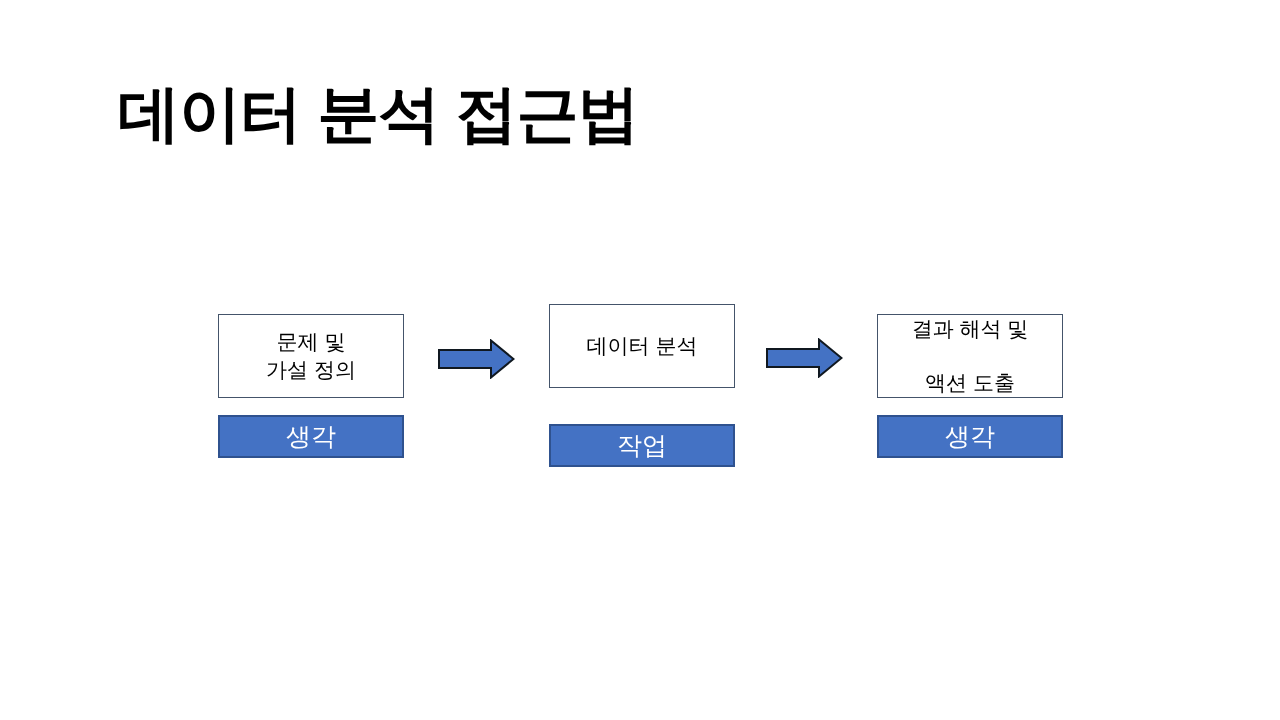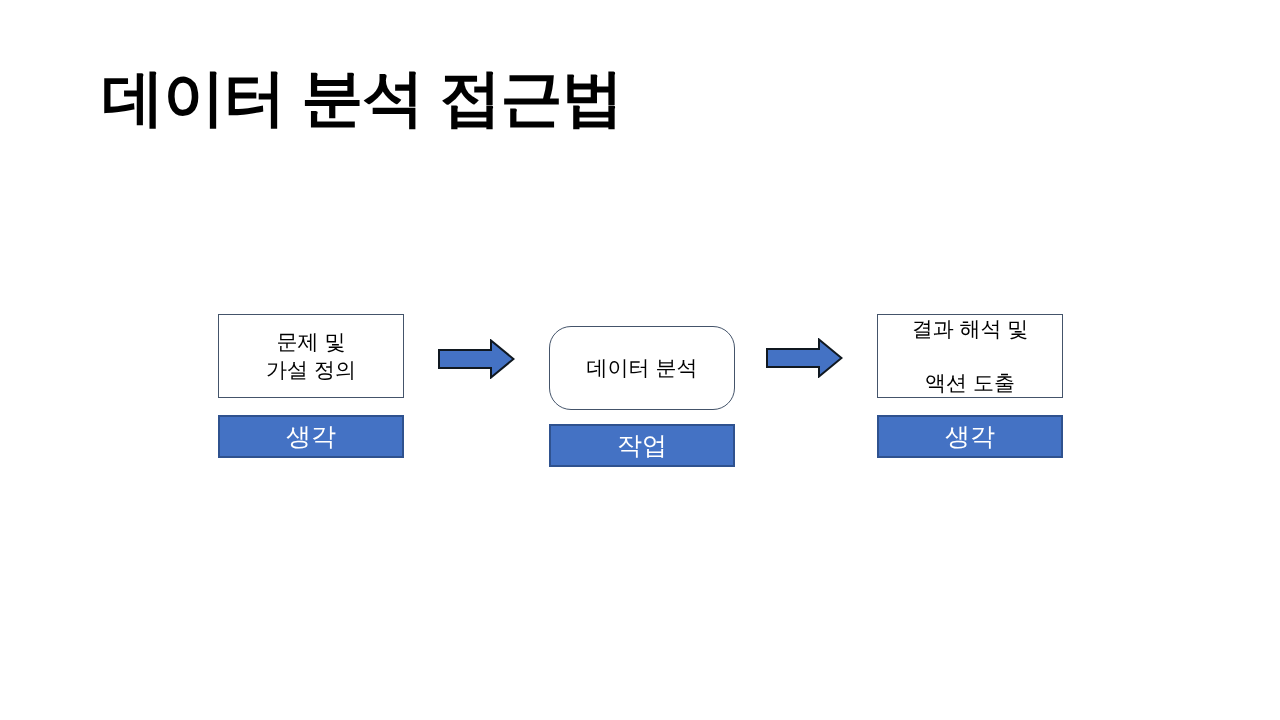--- a/index.html
+++ b/index.html
@@ -12,21 +12,21 @@
     width: 1280px;
     height: 720px;
     background: var(--background, #ffffff);
     overflow: hidden;
     font-family: "Liberation Sans", "DejaVu Sans", sans-serif;
   }
   .slide-title {
     position: absolute;
     left: 102px;
     top: 64px;
-    margin: 0;
+    margin: 16px;
     font-size: 62px;
     font-weight: 700;
     line-height: 1.1;
     letter-spacing: -1px;
     color: var(--title_color, #000000);
     white-space: nowrap;
   }
   .step-box {
     position: absolute;
     width: 186px;
@@ -64,21 +64,21 @@
     height: 40px;
   }
   .block-arrow polygon {
     fill: var(--accent_blue, #4472C4);
     stroke: var(--arrow_outline, #101820);
     stroke-width: 2;
     stroke-linejoin: miter;
   }
   
   .b1 { left: 218px; top: 314px; }
-  .b2 { left: 549px; top: 326px; border-radius: 22px; }
+  .b2 { left: 549px; top: 304px; }
   .b3 { left: 877px; top: 314px; justify-content: space-between; }
   .l1 { left: 218px; top: 415px; }
   .l2 { left: 549px; top: 424px; }
   .l3 { left: 877px; top: 415px; }
   .a1 { left: 438px; top: 339px; }
   .a2 { left: 766px; top: 338px; }
 </style>
 </head>
 <body>
 

